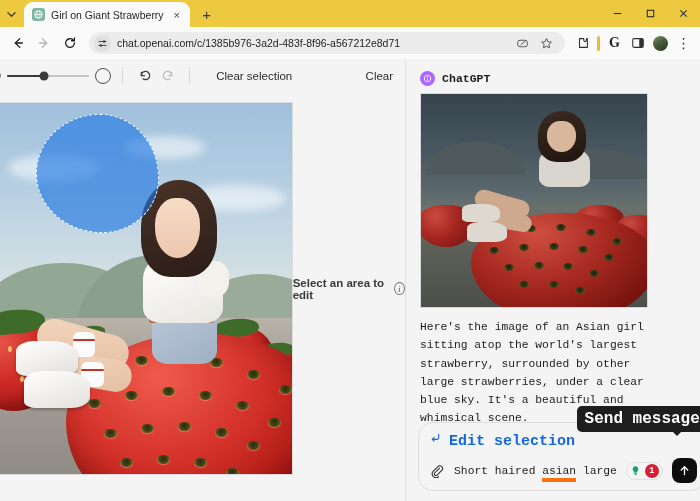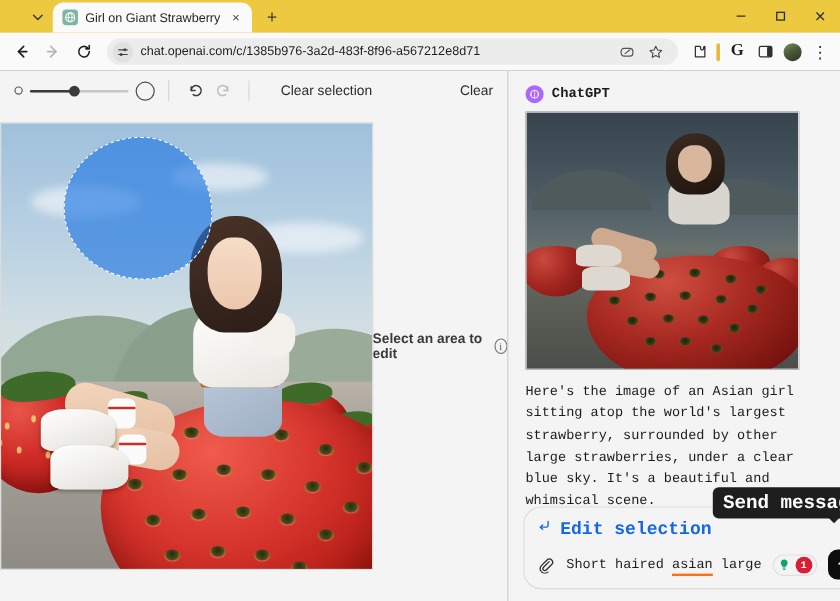--- a/index.html
+++ b/index.html
@@ -5,21 +5,21 @@
   * { box-sizing: border-box; margin: 0; padding: 0; }
   html, body {
     width: 700px; height: 501px;
     font-family: "Liberation Sans", sans-serif;
     background: #f0c33c;
     overflow: hidden;
   }
   .window { width: 700px; height: 501px; position: relative; background:#e8c64a; display:flex; flex-direction:column; }
 
   
-  .tabstrip { height: 27px; display:flex; align-items:flex-end; background:#edc93f; padding-left:20px; position:relative; }
+  .tabstrip { height: 27px; display:flex; align-items:flex-end; background:#edc93f; padding-left:0; position:relative; }
   .tab-list-btn { width:22px; height:22px; display:flex; align-items:center; justify-content:center; color:#3c3c3c; font-size:10px; margin-bottom:2px; }
   .tab {
     height: 25px; min-width: 160px; max-width:175px; background:#fafafa;
     border-radius: 9px 9px 0 0; display:flex; align-items:center; gap:6px;
     padding: 0 6px 0 8px; margin-left:2px; position:relative;
   }
   .favicon { width:13px; height:13px; border-radius:3px; background:#7fb5a3; display:flex; align-items:center; justify-content:center; flex:0 0 auto; }
   .favicon svg { display:block; }
   .tab-title { font-size:10.5px; color:#262626; white-space:nowrap; overflow:hidden; text-overflow:ellipsis; flex:1; }
   .tab-close { width:14px; height:14px; display:flex; align-items:center; justify-content:center; color:#444; font-size:11px; border-radius:50%; flex:0 0 auto; }
@@ -34,21 +34,21 @@
   .omnibox { flex:1; height:22px; background:#ececec; border-radius:11px; display:flex; align-items:center; gap:6px; padding:0 8px 0 5px; margin:0 5px; }
   .tune { width:17px; height:17px; border-radius:50%; background:#e0e0e0; display:flex; align-items:center; justify-content:center; flex:0 0 auto;}
   .url { font-size:10.5px; color:#1f1f1f; white-space:nowrap; overflow:hidden; flex:1; }
   .omni-right { display:flex; align-items:center; gap:3px; flex:0 0 auto;}
   .toolicon { width:21px; height:21px; display:flex; align-items:center; justify-content:center; color:#303030; }
   .ydiv { width:3px; height:15px; background:#e8b93a; border-radius:2px; margin:0 2px; }
   .gicon { font-family:"Liberation Serif", serif; font-weight:700; font-size:14px; color:#1f1f1f; }
   .avatar { width:15px; height:15px; border-radius:50%; background:linear-gradient(150deg,#7d9460 0%,#4a5c3a 45%,#2c3324 100%); }
 
   
-  .page { flex:1; background:#0369a1; display:flex; position:relative; overflow:hidden; }
+  .page { flex:1; background:#be185d; display:flex; position:relative; overflow:hidden;justify-content:center; }
 
   
   .editor { width:425px; background:#f4f4f4; display:flex; flex-direction:column; position:relative; }
   .edit-toolbar { height:33px; display:flex; align-items:center; padding:0 12px; gap:0; }
   .brush-slider { display:flex; align-items:center; gap:6px; }
   .dot-sm { width:7px; height:7px; border-radius:50%; border:1.3px solid #5d5d5d; }
   .dot-lg { width:16px; height:16px; border-radius:50%; border:1.5px solid #4e4e4e; }
   .track { width:82px; height:2px; background:#c6c6c6; border-radius:2px; position:relative; }
   .track .fill { position:absolute; left:0; top:0; height:2px; width:45%; background:#3a3a3a; border-radius:2px; }
   .thumb { position:absolute; left:45%; top:50%; transform:translate(-50%,-50%); width:9px; height:9px; border-radius:50%; background:#3a3a3a; }
@@ -149,21 +149,21 @@
   .msg-actions .icon-btn { width:14px; height:14px; color:#8e8e8e; }
 
   
   .composer-wrap { padding:0 12px 10px 12px; position:relative; }
   .composer { background:#f4f4f4; border:1px solid #dcdcdc; border-radius:15px; padding:9px 8px 7px 10px; }
   .edit-sel { display:flex; align-items:center; gap:7px; margin-bottom:8px; }
   .edit-sel-label { font-size:15px; color:#1569e0; font-weight:700; }
   .composer-row { display:flex; align-items:center; gap:9px; }
   .clip { width:16px; height:16px; display:flex; align-items:center; justify-content:center; color:#2d2d2d; flex:0 0 auto; }
   .composer-input { flex:1; font-size:11.3px; color:#1d1d1d; white-space:nowrap; }
-  .spell { border-bottom:2px solid #f97316; padding-bottom:1px; }
+  .spell { border-bottom:4px solid #f97316; padding-bottom:1px; }
   .pill { display:flex; align-items:center; gap:2px; background:#f4f4f4; border:1px solid #e0e0e0; border-radius:10px; padding:1px 3px 1px 2px; flex:0 0 auto; }
   .bulb { width:14px; height:14px; display:flex; align-items:center; justify-content:center; }
   .badge { min-width:14px; height:14px; border-radius:7px; background:#d61f35; color:#fff; font-size:8.5px; font-weight:700; display:flex; align-items:center; justify-content:center; padding:0 3px; }
   .send { width:25px; height:25px; border-radius:8px; background:#0d0d0d; display:flex; align-items:center; justify-content:center; flex:0 0 auto; }
   .tooltip { position:absolute; right:10px; top:-16px; background:#1e1e1e; color:#fff; font-size:16px; font-weight:600; padding:4px 8px; border-radius:5px; white-space:nowrap; }
   .tooltip::after { content:""; position:absolute; bottom:-4px; right:26px; width:0; height:0;
                     border-left:5px solid transparent; border-right:5px solid transparent; border-top:5px solid #1e1e1e; }
   .scrollbar { position:absolute; right:1px; top:66px; width:4px; height:150px; background:#d0d0d0; border-radius:2px; }
 </style>
 </head>

